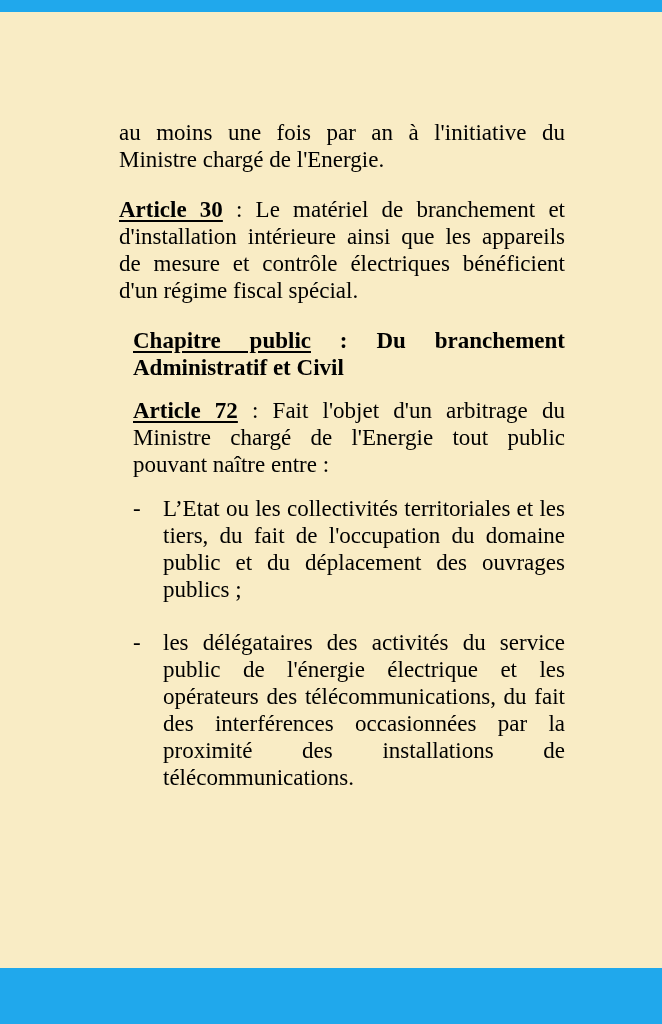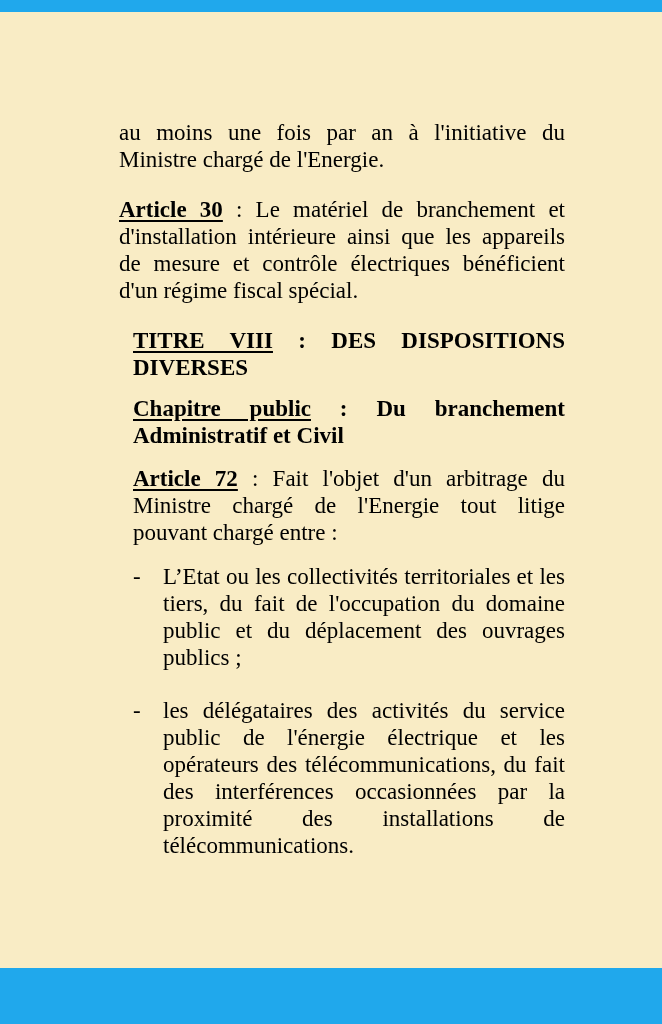--- a/index.html
+++ b/index.html
@@ -86,30 +86,27 @@
 
   <p class="para mb-sm">
     <span>au moins une fois par an à l'initiative du Ministre chargé de l'Energie.</span>
   </p>
 
   <p class="para mb-sm">
     <span class="label">Article 30</span><span> : Le matériel de branchement et d'installation intérieure ainsi que les appareils de mesure et contrôle électriques bénéficient d'un régime fiscal spécial.</span>
   </p>
 
 
-  <p class="para indent mb-xs1">
-    <span class="label">TITRE VIII</span><span class="bold"> : DES DISPOSITIONS DIVERSES</span>
-  </p>
 
   <p class="para indent mb-xs2">
     <span class="label">Chapitre public</span><span class="bold"> : Du branchement Administratif et Civil</span>
   </p>
 
   <p class="para indent mb-xs3">
-    <span class="label">Article 72</span><span> : Fait l'objet d'un arbitrage du Ministre chargé de l'Energie tout litige pouvant chargé entre :</span>
+    <span class="label">Article 72</span><span> : Fait l'objet d'un arbitrage du Ministre chargé de l'Energie tout public pouvant naître entre :</span>
   </p>
 
   <div class="list-row mb-md">
     <span class="dash-cell">-</span>
     <span class="item-text">L’Etat ou les collectivités territoriales et les tiers, du fait de l'occupation du domaine public et du déplacement des ouvrages publics ;</span>
   </div>
 
   <div class="list-row">
     <span class="dash-cell">-</span>
     <span class="item-text">les délégataires des activités du service public de l'énergie électrique et les opérateurs des télécommunications, du fait des interférences occasionnées par la proximité des installations de télécommunications.</span>

